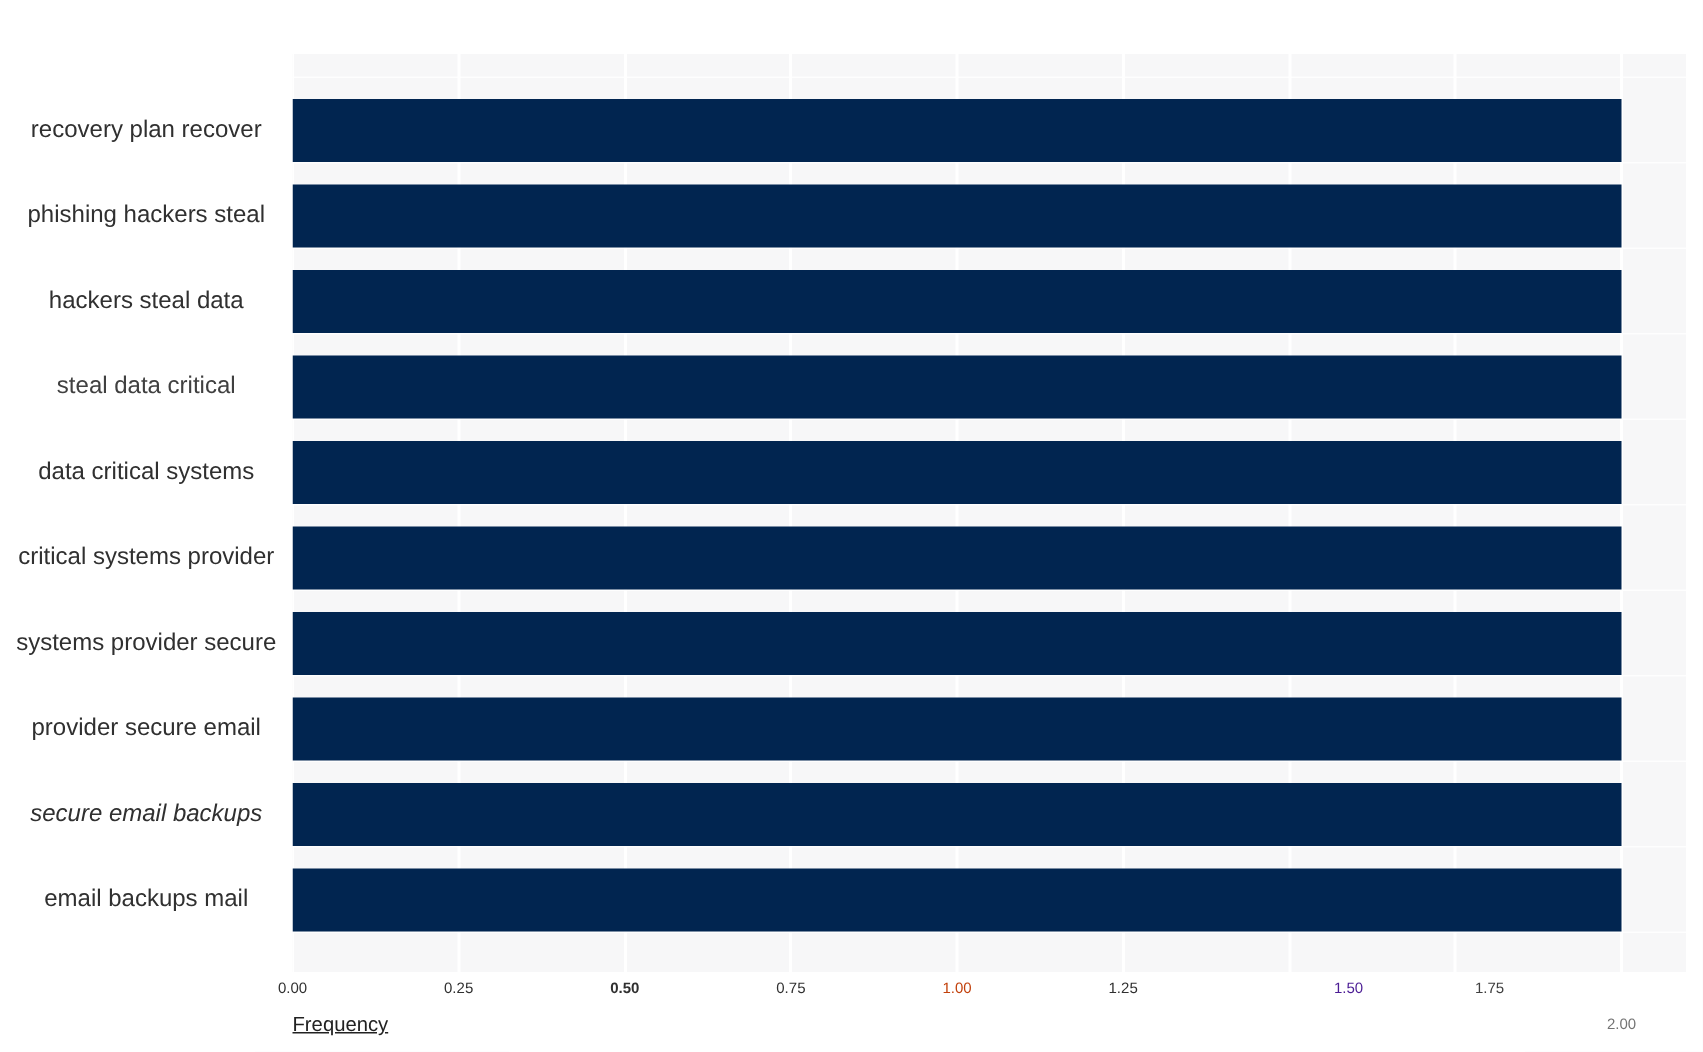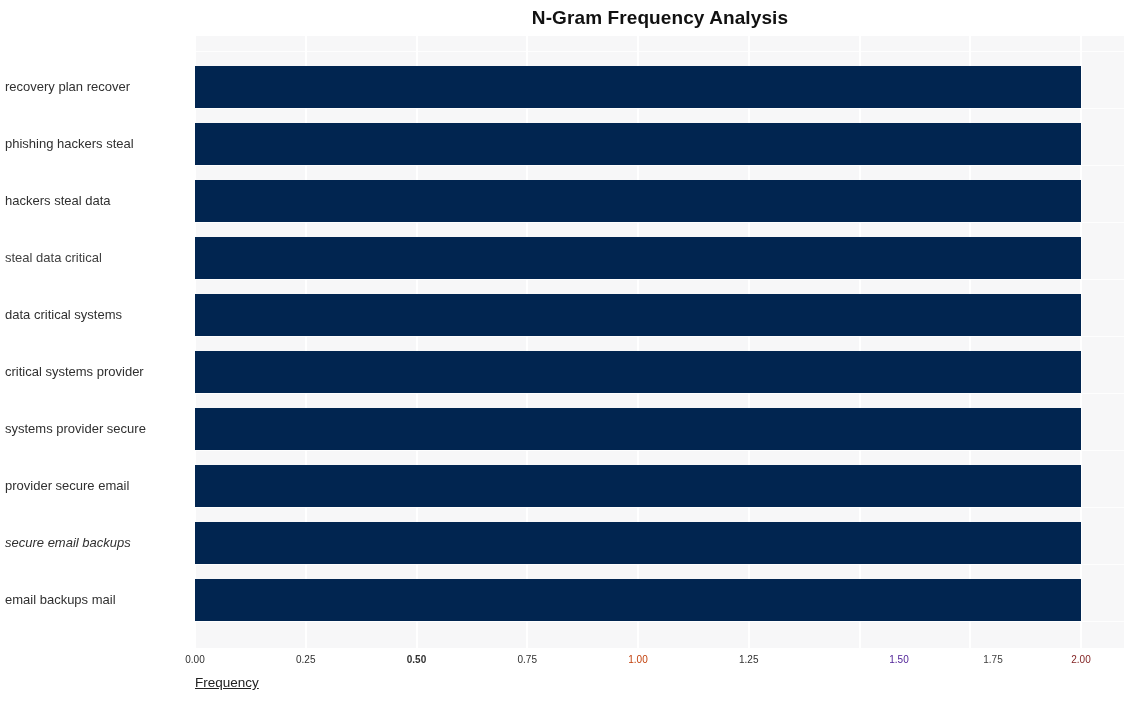--- a/index.html
+++ b/index.html
@@ -71,22 +71,22 @@
     left: 0;
     height: 42px;
     background: #012550;
   }
 
   
   .ytick {
     position: absolute;
     right: 0;
     width: 185px;
-    text-align: left;
-    font-size: 13px;
+    text-align: center;
+    font-size: 16px;
     color: #303030;
     line-height: 16px;
     white-space: nowrap;
   }
   #y-tick-layer {
     position: absolute;
     left: 0;
     top: 36px;
     width: 190px;
     height: 612px;
@@ -123,21 +123,20 @@
     line-height: 18px;
     white-space: nowrap;
     text-decoration: underline;
   }
 </style>
 </head>
 <body>
 
 <div id="figure" style="background: rgb(255, 255, 255);">
 
-  <div id="chart-title" style="color: rgb(17, 17, 17);">N-Gram Frequency Analysis</div>
 
   <div id="plot-area" style="background: rgb(247, 247, 248);">
     <div id="gridlines-horizontal">
         <div class="hgrid" style="top: 15px;"></div>
         <div class="hgrid" style="top: 72px;"></div>
         <div class="hgrid" style="top: 129px;"></div>
         <div class="hgrid" style="top: 186px;"></div>
         <div class="hgrid" style="top: 243px;"></div>
         <div class="hgrid" style="top: 300px;"></div>
         <div class="hgrid" style="top: 357px;"></div>
@@ -186,18 +185,18 @@
 
   <div id="x-tick-layer">
       <div class="xtick" style="left: 0px; color: rgb(48, 48, 48);">0.00</div>
       <div class="xtick" style="left: 110.75px; color: rgb(48, 48, 48);">0.25</div>
       <div class="xtick" style="left: 221.5px; color: rgb(48, 48, 48); font-weight: bold;">0.50</div>
       <div class="xtick" style="left: 332.25px; color: rgb(48, 48, 48);">0.75</div>
       <div class="xtick" style="left: 443px; color: #c2410c;">1.00</div>
       <div class="xtick" style="left: 553.75px; color: rgb(48, 48, 48);">1.25</div>
       <div class="xtick" style="left: 704px; color: #4c1d95;">1.50</div>
       <div class="xtick" style="left: 798px; color: #404040;">1.75</div>
-      <div class="xtick" style="left: 886px; color: #7f1d1d;">2.00</div>
+      <div class="xtick" style="left: 886px; color: #737373; margin-top: 24px;">2.00</div>
     </div>
 
   <div id="x-axis-label">Frequency</div>
 
 </div>
 
 </body></html>

